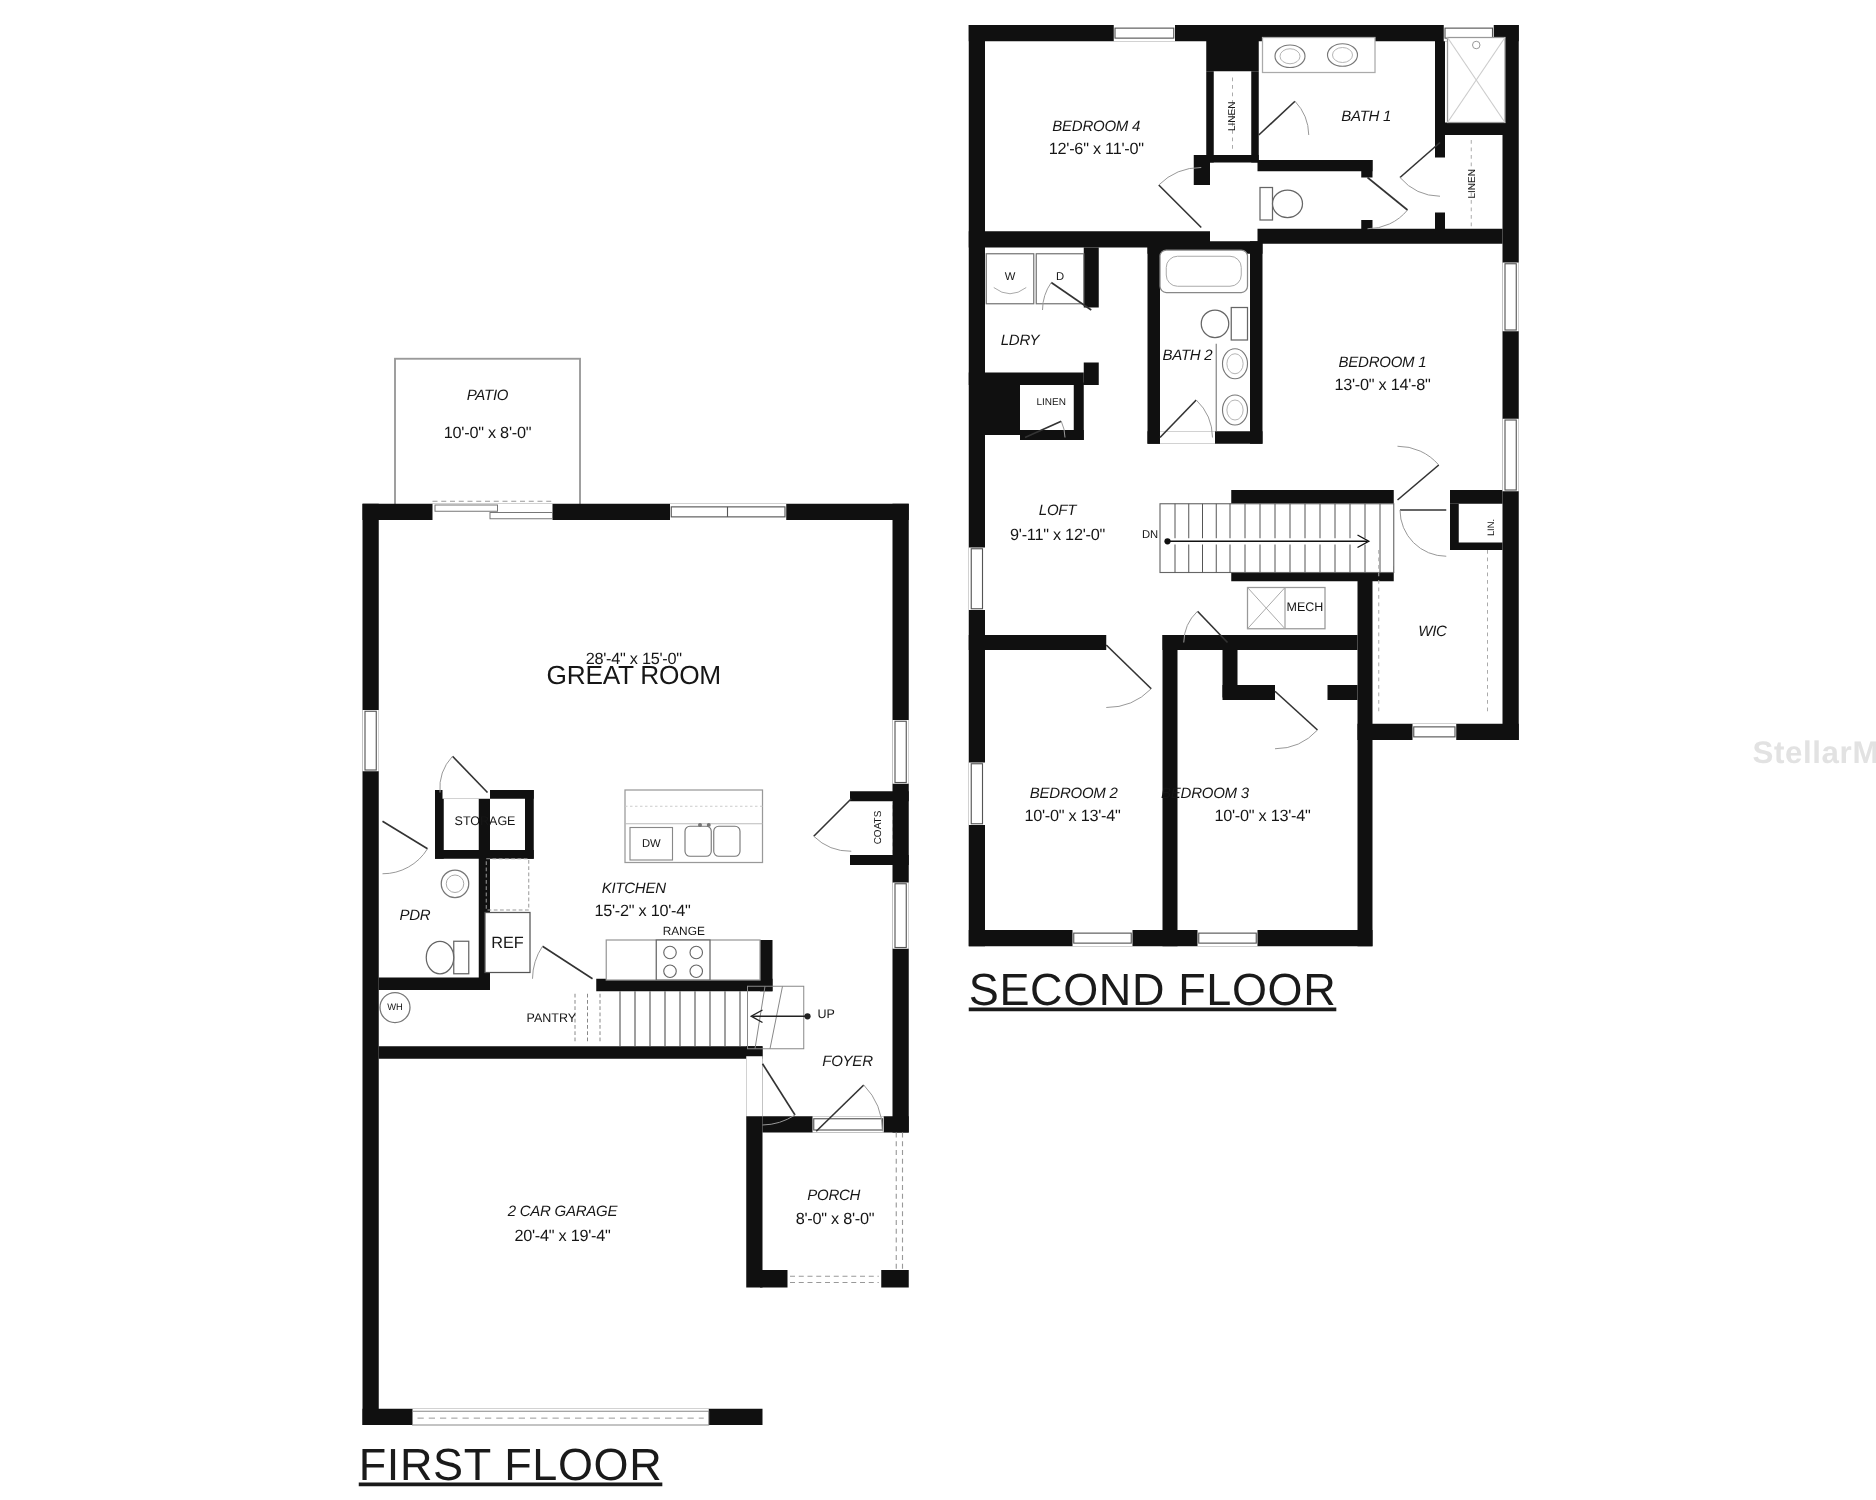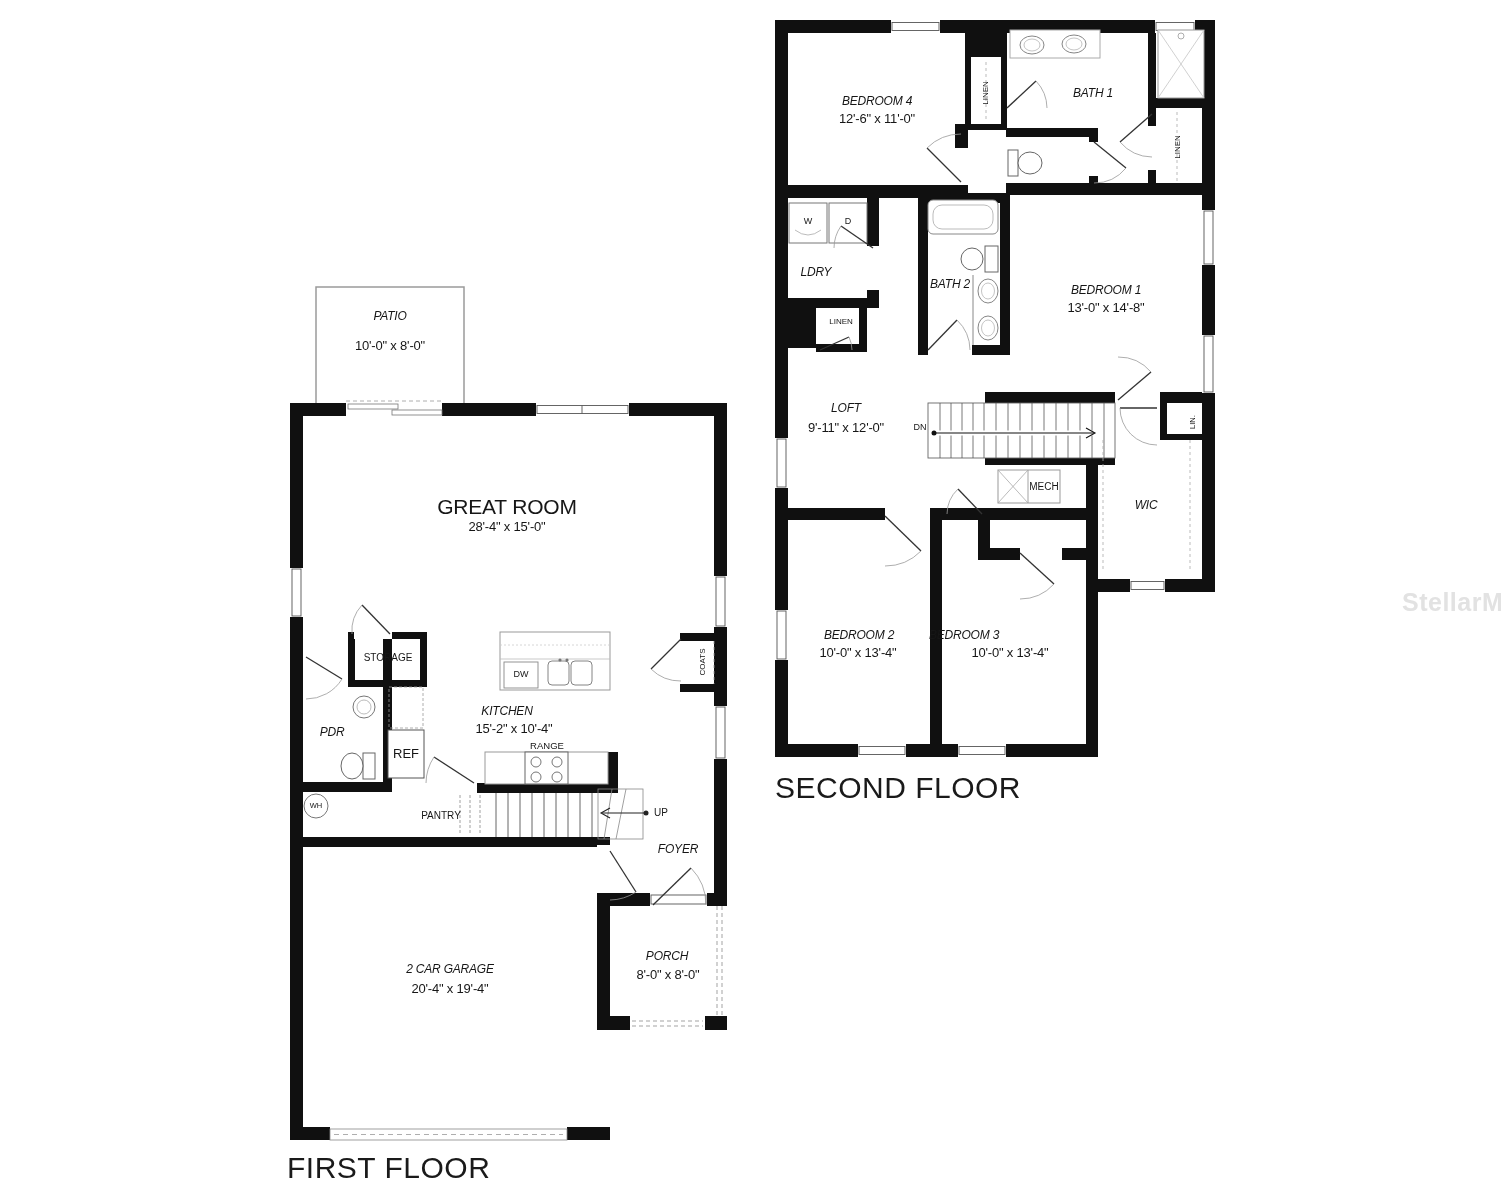--- a/index.html
+++ b/index.html
@@ -7,27 +7,27 @@
     position:relative;width:1501px;height:1200px;background:#ffffff;overflow:hidden;
     font-family:"Liberation Sans", sans-serif;color:#161616;
   }
   svg{position:absolute;left:0;top:0;}
   .lbl{
     position:absolute;transform:translate(-50%,-50%);
     white-space:nowrap;text-align:center;color:#161616;line-height:1.05;
     letter-spacing:-0.2px;
   }
   .room{font-size:12px;font-style:italic;}
-  .big{font-size:21px;}
+  .big{font-size:21px;margin-top:34px;}
   .dims{font-size:13px;letter-spacing:-0.2px;}
   .small{font-size:10px;letter-spacing:0;}
   .tiny{font-size:8px;letter-spacing:0;}
   .vert{transform:translate(-50%,-50%) rotate(-90deg);}
   .title{
-    position:absolute;transform:none;font-size:30px;letter-spacing:0.5px;color:#1a1a1a;
+    position:absolute;transform:none;font-size:36px;letter-spacing:0.5px;color:#1a1a1a;text-decoration:underline;
   }
   .wrap2{white-space:normal;width:62px;}
   #watermark{
     position:absolute;left:1402px;top:588px;font-size:25px;font-weight:700;
     color:#e2e2e2;letter-spacing:0.5px;
   }
 </style>
 </head>
 <body>
 

